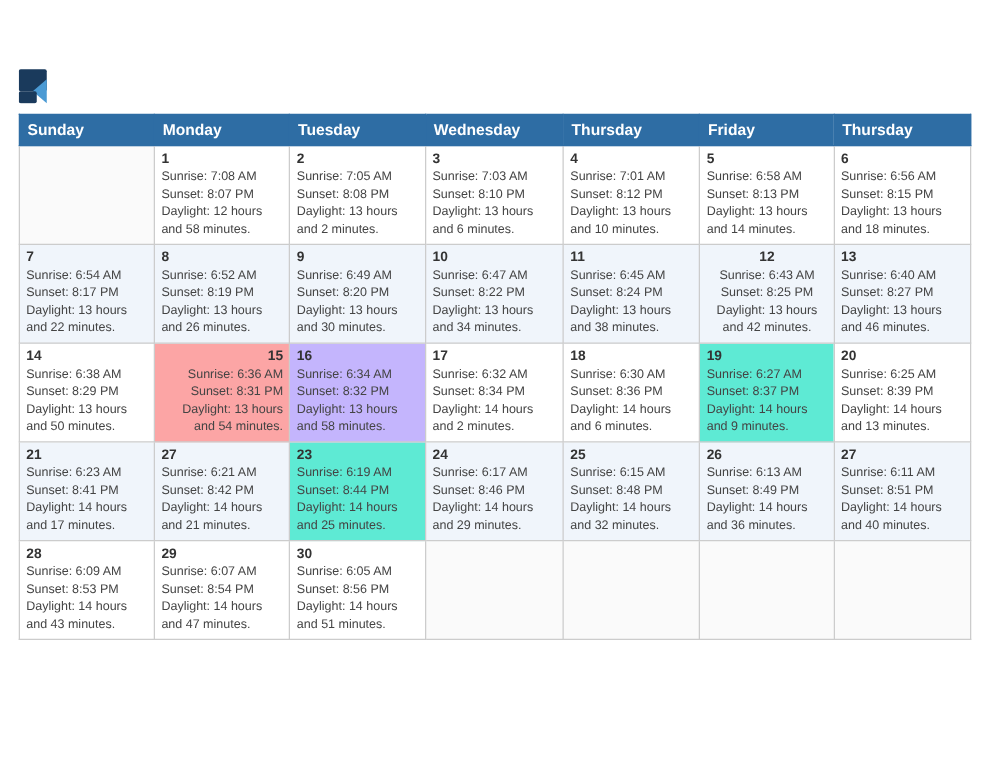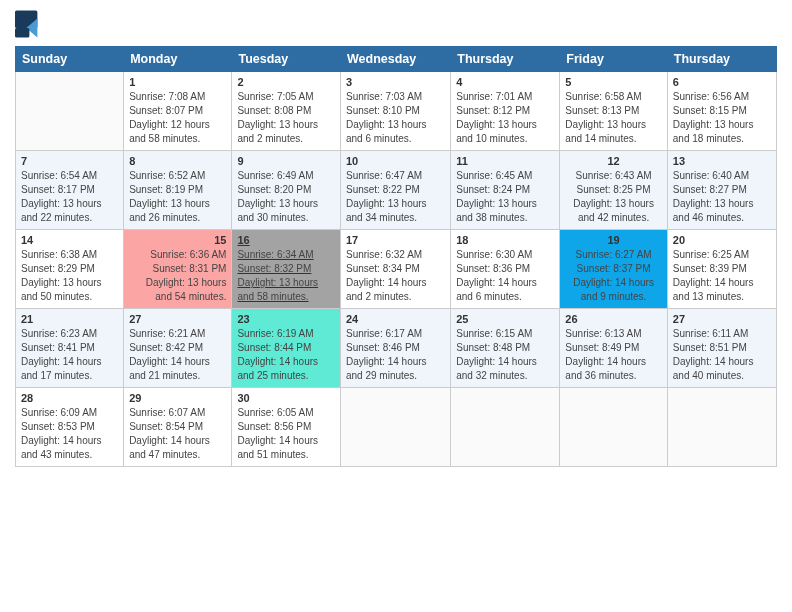--- a/index.html
+++ b/index.html
@@ -7,20 +7,21 @@
       width: 792px;
       height: 612px;
       font-family: Arial, sans-serif;
       background: #fff;
       overflow: hidden;
     }
     .page {
       width: 792px;
       height: 496px;
       padding: 10px 15px;
+      margin-top: 45px;
     }
     .header {
       display: flex;
       align-items: flex-start;
       justify-content: space-between;
       margin-bottom: 8px;
     }
     .logo {
       display: flex;
       align-items: center;
@@ -183,33 +184,33 @@
         </tr>
         <tr>
           <td style="background: rgb(255, 255, 255);">
             <span class="day-number">14</span>
             <div class="cell-content">Sunrise: 6:38 AM<br>Sunset: 8:29 PM<br>Daylight: 13 hours and 50 minutes.</div>
           </td>
           <td style="background: #fca5a5; text-align: right;">
             <span class="day-number">15</span>
             <div class="cell-content">Sunrise: 6:36 AM<br>Sunset: 8:31 PM<br>Daylight: 13 hours and 54 minutes.</div>
           </td>
-          <td style="background: #a3a3a3; text-decoration: underline;">
+          <td style="background: #c4b5fd;">
             <span class="day-number">16</span>
             <div class="cell-content">Sunrise: 6:34 AM<br>Sunset: 8:32 PM<br>Daylight: 13 hours and 58 minutes.</div>
           </td>
           <td style="background: rgb(255, 255, 255);">
             <span class="day-number">17</span>
             <div class="cell-content">Sunrise: 6:32 AM<br>Sunset: 8:34 PM<br>Daylight: 14 hours and 2 minutes.</div>
           </td>
           <td style="background: rgb(255, 255, 255);">
             <span class="day-number">18</span>
             <div class="cell-content">Sunrise: 6:30 AM<br>Sunset: 8:36 PM<br>Daylight: 14 hours and 6 minutes.</div>
           </td>
-          <td style="background: #0ea5e9; text-align: center;">
+          <td style="background: #5eead4;">
             <span class="day-number">19</span>
             <div class="cell-content">Sunrise: 6:27 AM<br>Sunset: 8:37 PM<br>Daylight: 14 hours and 9 minutes.</div>
           </td>
           <td style="background: rgb(255, 255, 255);">
             <span class="day-number">20</span>
             <div class="cell-content">Sunrise: 6:25 AM<br>Sunset: 8:39 PM<br>Daylight: 14 hours and 13 minutes.</div>
           </td>
         </tr>
         <tr>
           <td style="background: rgb(240, 245, 251);">

